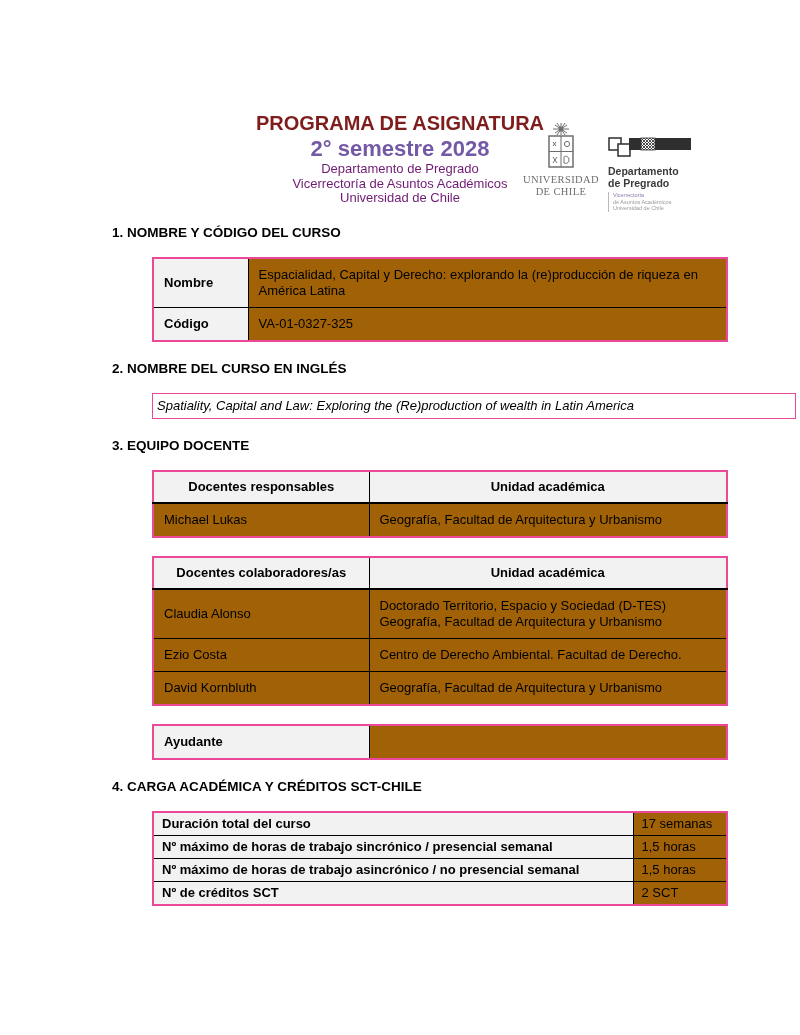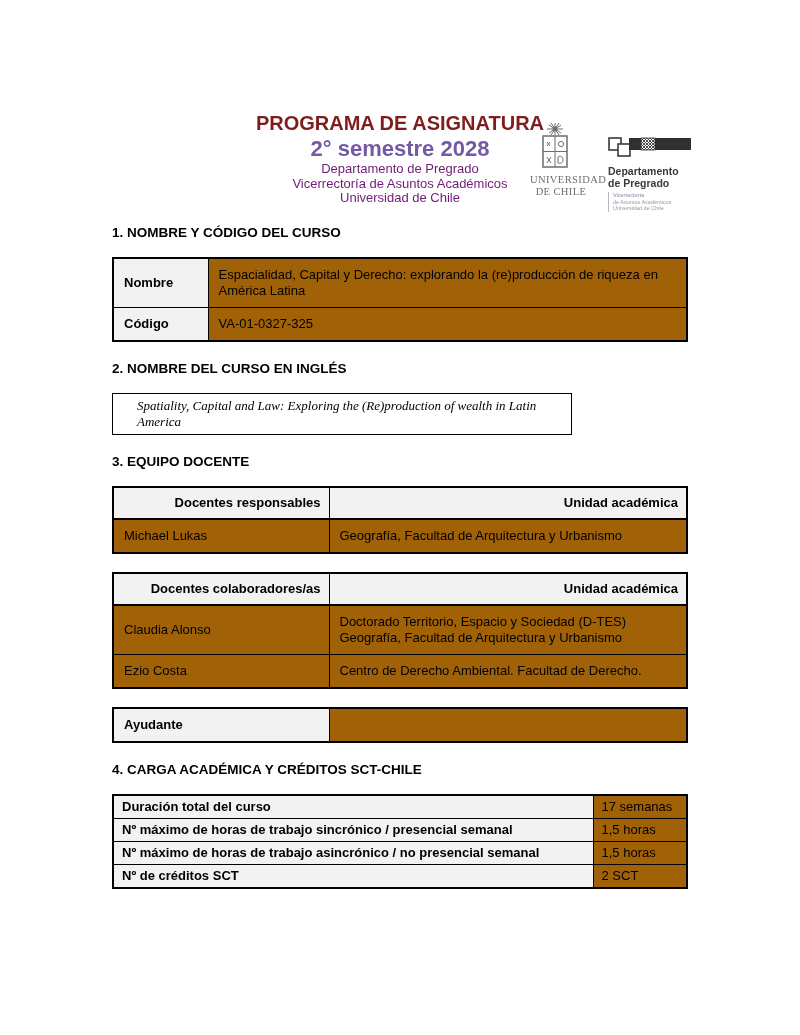--- a/index.html
+++ b/index.html
@@ -11,21 +11,21 @@
     position: relative;
     overflow: hidden;
   }
   .page { position: relative; width: 800px; height: 1035px; background: #fff; }
 
   
   .logos {
     position: absolute; top: 12px; right: 106px;
     display: flex; align-items: flex-start; gap: 16px;
   }
-  .uchile-logo { display: flex; flex-direction: column; width: 62px; }
+  .uchile-logo { display: flex; flex-direction: column; align-items: center; width: 62px; }
   .uchile-text {
     font-family: "Liberation Serif", serif;
     font-size: 10.5px; line-height: 12px; color: #6e6e6e;
     text-align: center; letter-spacing: 0.4px; margin-top: 1px; white-space: nowrap;
   }
   .pregrado-logo { width: 86px; padding-top: 12px; }
   .pregrado-title {
     font-size: 10.5px; line-height: 11.5px; font-weight: bold; color: #3a3a3a;
     margin-top: 3px;
   }
@@ -42,39 +42,39 @@
   .semester  { font-size: 22px; line-height: 27px; font-weight: bold; color: #7459a4; }
   .subtitle  { font-size: 13px; line-height: 14.5px; color: #701a75; }
 
   
   .content { padding: 0 112px; }
   h2.section {
     font-size: 13.5px; line-height: 16px; font-weight: bold;
     margin: 19px 0 16px 0;
   }
   table { border-collapse: collapse; width: 576px; table-layout: fixed; }
-  table, .box { border: 2px solid #000000; }
+  table, .box { border: 2px solid #ec4899; margin-left: 40px; }
   td { border: 1px solid #000; font-size: 13px; line-height: 16px; vertical-align: middle; }
   td.label {
     background: #f2f2f2; font-weight: bold; padding: 8px 10px;
   }
   td.value { padding: 8px 10px; background: #a16207; }
   td.thead {
-    background: #f2f2f2; font-weight: bold; text-align: right;
+    background: #f2f2f2; font-weight: bold; text-align: center;
     padding: 7px 8px; border-bottom: 2px solid #000;
   }
   .w95  { width: 95px; }
   .w216 { width: 216px; }
   .w480 { width: 480px; }
   .multiline { white-space: pre-line; }
   table { margin-bottom: 18px; }
 
   .box {
-    width: 460px; border-width: 1.5px; padding: 4px 24px; margin-bottom: 2px;
-    font-size: 13px; line-height: 16px; font-style: italic; font-family: Liberation Serif, serif;
+    width: 644px; border-width: 1.5px; padding: 4px 4px; margin-bottom: 2px;
+    font-size: 13px; line-height: 16px; font-style: italic;
   }
 
   
   table.compact td { padding: 0 8px; }
   table.compact td.label { padding: 3px 8px; }
 
   .empty-cell { background: #fff; }
 </style>
 </head>
 <body>
@@ -181,20 +181,24 @@
       </tr>
       <tr>
         <td class="value w216">Claudia Alonso</td>
         <td class="value multiline">Doctorado Territorio, Espacio y Sociedad (D-TES)
 Geografía, Facultad de Arquitectura y Urbanismo</td>
       </tr>
       <tr>
         <td class="value w216">Ezio Costa</td>
         <td class="value">Centro de Derecho Ambiental. Facultad de Derecho.</td>
       </tr>
+      <tr>
+        <td class="value w216">David Kornbluth</td>
+        <td class="value">Geografía, Facultad de Arquitectura y Urbanismo</td>
+      </tr>
     </tbody>
       </table>
 
     <table>
       <tbody>
           <tr>
         <td class="label w216">Ayudante</td>
         <td class="value empty-cell"></td>
       </tr>
     </tbody>

